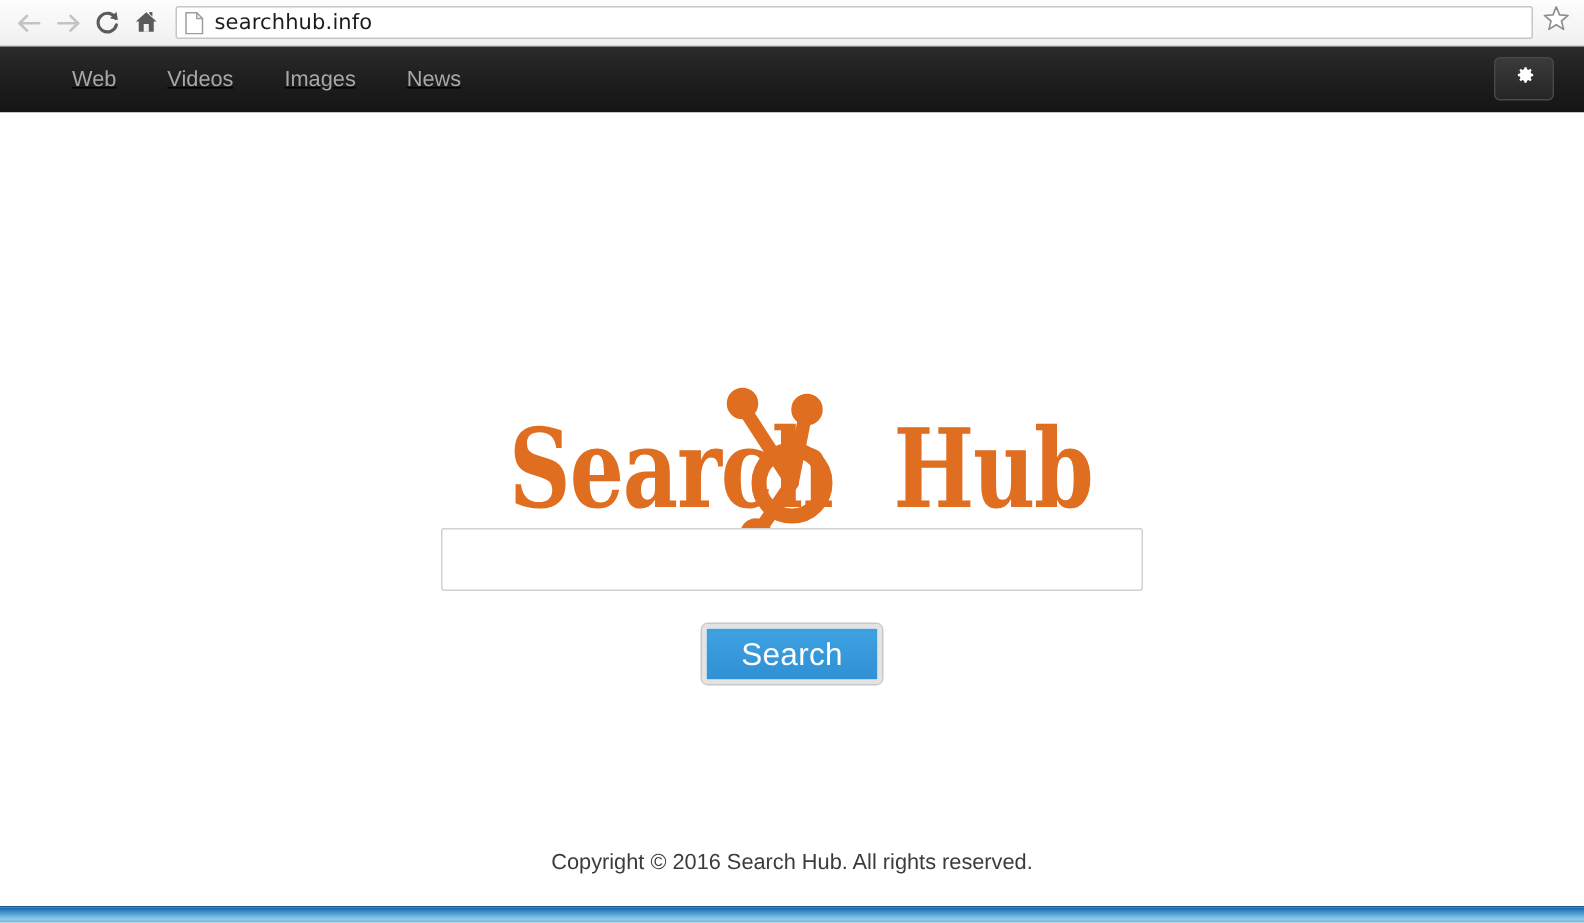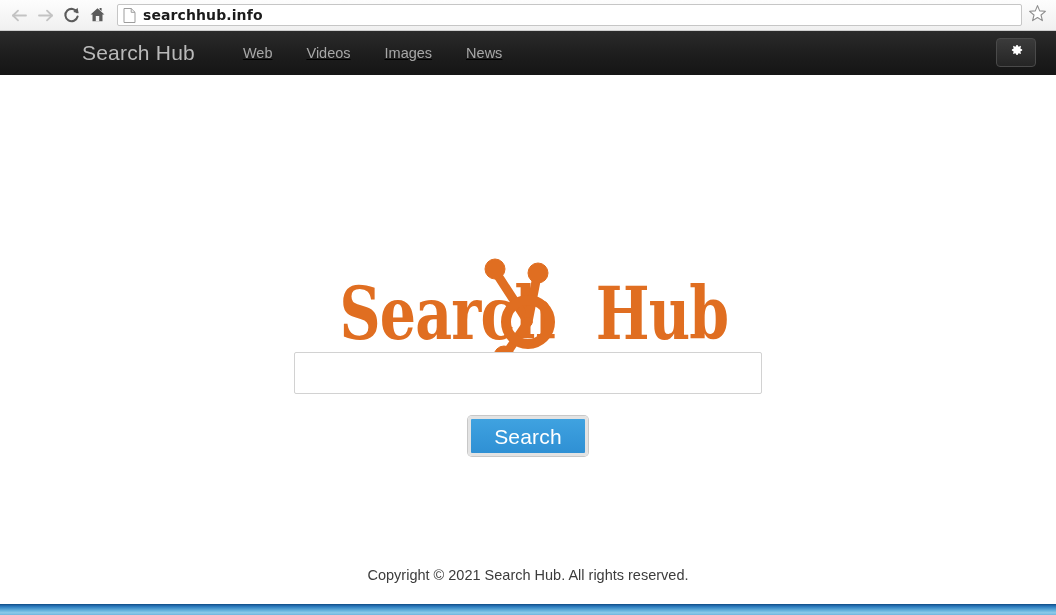--- a/index.html
+++ b/index.html
@@ -41,21 +41,20 @@
     height: 22px;
     margin-left: 7px;
     margin-right: 2px;
     background: #ffffff;
     border: 1px solid #c6c6c6;
     border-radius: 2px;
     display: flex;
     align-items: center;
     padding: 0 5px;
     box-sizing: border-box;
-    font-weight: bold;
   }
   .page-icon {
     width: 13px;
     height: 15px;
     flex: 0 0 auto;
     margin-right: 7px;
   }
   .omnibox-url {
     font-family: "DejaVu Sans", sans-serif;
     font-size: 14px;
@@ -289,21 +288,20 @@
   <div class="star-btn">
     <span>
       <svg width="19" height="19" viewBox="0 0 19 19">
         <polygon points="9.5,1.6 11.7,6.9 17.4,7.3 13,11 14.4,16.6 9.5,13.5 4.6,16.6 6,11 1.6,7.3 7.3,6.9" fill="#ffffff" stroke="#8e8e8e" stroke-width="1.1" stroke-linejoin="round"></polygon>
       </svg>
     </span>
   </div>
 </div>
 
 <div class="site-nav">
-  <div class="brand">Search Hub</div>
 
   <div class="nav-links">
     <a href="#" class="nav-link">Web</a>
     <a href="#" class="nav-link">Videos</a>
     <a href="#" class="nav-link">Images</a>
     <a href="#" class="nav-link">News</a>
   </div>
 
   <div class="gear-btn">
     <span>
@@ -340,16 +338,16 @@
           </g>
         </svg>
       </span>
     </div>
   </div>
 
   <input class="search-box" type="text" placeholder="" style="">
 
   <button class="search-button">Search</button>
 
-  <div class="footer">Copyright © 2021 Search Hub. All rights reserved.</div>
+  <div class="footer">Copyright © 2016 Search Hub. All rights reserved.</div>
 </div>
 
 <div class="taskbar"></div>
 
 </body></html>

